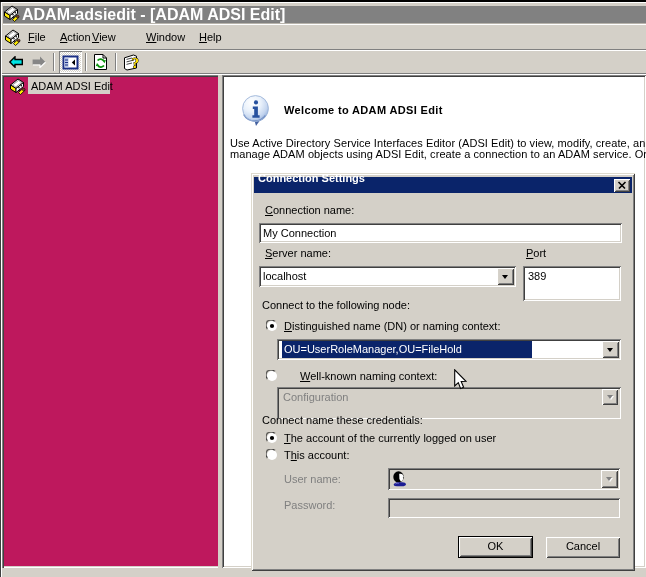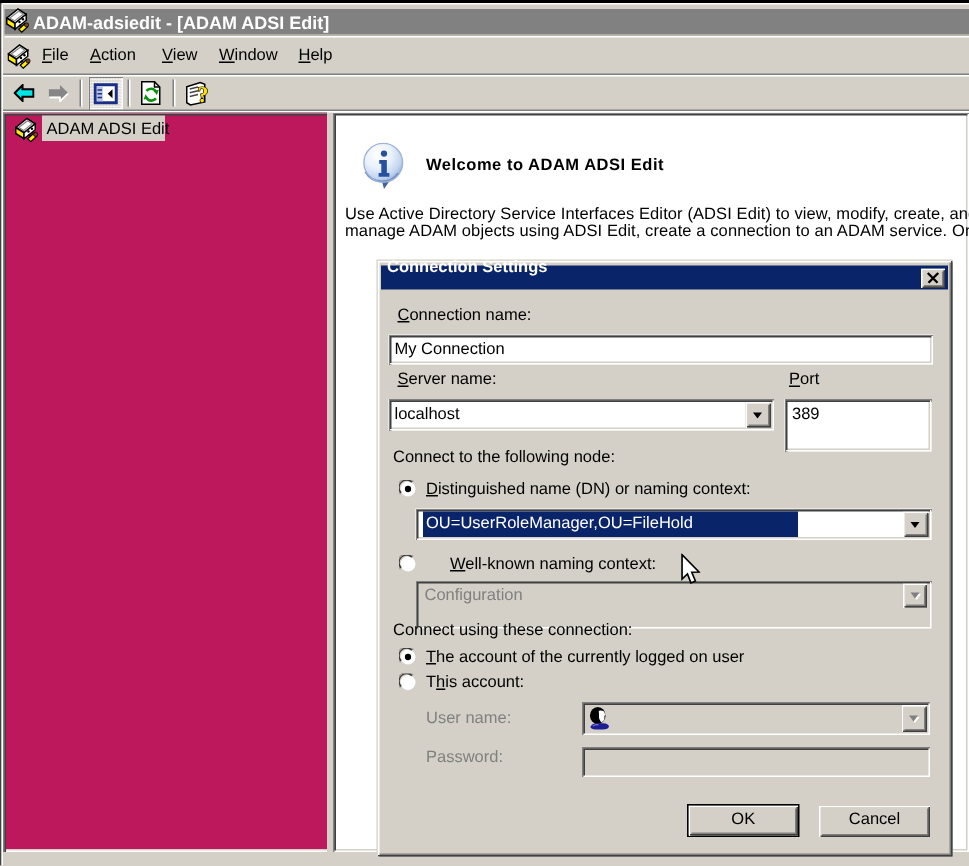--- a/index.html
+++ b/index.html
@@ -31,38 +31,38 @@
  <polygon points="0.5,7 8,1 13.5,4.5 6,10.5" fill="#efefef" stroke="#000" stroke-width="1"></polygon>
  <polygon points="2.5,7 8.5,2.5 11.5,4.5 5.8,8.9" fill="#fff" stroke="#808080" stroke-width="0.7"></polygon>
  <polygon points="0.5,7 6,10.5 6,14.5 0.5,11" fill="#ffec00" stroke="#000" stroke-width="1"></polygon>
  <polygon points="6,10.5 13.5,4.5 13.5,8.5 6,14.5" fill="#fff" stroke="#000" stroke-width="1"></polygon>
  <circle cx="9" cy="9.7" r="0.8" fill="#000"></circle>
  <circle cx="11.3" cy="7.8" r="0.8" fill="#000"></circle>
  <circle cx="9.5" cy="12" r="0.8" fill="#000"></circle>
  <polygon points="8.5,14.5 12.5,10.8 14.5,12.8 10.5,16.5" fill="#ffec00" stroke="#000" stroke-width="0.8"></polygon>
  <circle cx="13.7" cy="11.6" r="1.4" fill="#7b3f22" stroke="#000" stroke-width="0.5"></circle>
 </svg></div>
-<div class="abs" style="left:22px;top:9px;color:#fff;font-weight:bold;font-size:12px;line-height:12px;letter-spacing:0;">ADAM-adsiedit - [ADAM ADSI Edit]</div>
+<div class="abs" style="left:22px;top:9px;color:#fff;font-weight:bold;font-size:16px;line-height:12px;letter-spacing:0;">ADAM-adsiedit - [ADAM ADSI Edit]</div>
 <div class="abs" style="left:3px;top:23px;width:643px;height:1px;background:#b8b4ac;"></div>
 <div class="abs" style="left:3px;top:24px;width:643px;height:1px;background:#fff;"></div>
 
 <div class="abs" style="left:5px;top:29px;width:16px;height:16px;" id="icon-menu"><svg width="16" height="17" viewBox="0 0 16 17">
  <polygon points="0.5,7 8,1 13.5,4.5 6,10.5" fill="#efefef" stroke="#000" stroke-width="1"></polygon>
  <polygon points="2.5,7 8.5,2.5 11.5,4.5 5.8,8.9" fill="#fff" stroke="#808080" stroke-width="0.7"></polygon>
  <polygon points="0.5,7 6,10.5 6,14.5 0.5,11" fill="#ffec00" stroke="#000" stroke-width="1"></polygon>
  <polygon points="6,10.5 13.5,4.5 13.5,8.5 6,14.5" fill="#fff" stroke="#000" stroke-width="1"></polygon>
  <circle cx="9" cy="9.7" r="0.8" fill="#000"></circle>
  <circle cx="11.3" cy="7.8" r="0.8" fill="#000"></circle>
  <circle cx="9.5" cy="12" r="0.8" fill="#000"></circle>
  <polygon points="8.5,14.5 12.5,10.8 14.5,12.8 10.5,16.5" fill="#ffec00" stroke="#000" stroke-width="0.8"></polygon>
  <circle cx="13.7" cy="11.6" r="1.4" fill="#7b3f22" stroke="#000" stroke-width="0.5"></circle>
 </svg></div>
 <div class="lbl" style="left:28px;top:32px;"><u>F</u>ile</div>
 <div class="lbl" style="left:60px;top:32px;"><u>A</u>ction</div>
-<div class="lbl" style="left:108px;top:32px;"><u>V</u>iew</div>
+<div class="lbl" style="left:92px;top:32px;"><u>V</u>iew</div>
 <div class="lbl" style="left:146px;top:32px;"><u>W</u>indow</div>
 <div class="lbl" style="left:199px;top:32px;"><u>H</u>elp</div>
 <div class="abs" style="left:2px;top:49px;width:644px;height:1px;background:#808080;"></div>
 <div class="abs" style="left:2px;top:50px;width:644px;height:1px;background:#fff;"></div>
 
 <div class="abs" style="left:9px;top:56px;" id="tb-back"><svg width="14" height="12" viewBox="0 0 14 12">
  <polygon points="0.8,6 6,0.8 6,3.5 13.3,3.5 13.3,8.5 6,8.5 6,11.2" fill="#00e5e5" stroke="#000" stroke-width="1.4"></polygon>
 </svg></div>
 <div class="abs" style="left:32px;top:56px;" id="tb-fwd"><svg width="14" height="12" viewBox="0 0 14 12">
  <polygon points="13.4,6 8,0.6 8,3.5 0.6,3.5 0.6,8.5 8,8.5 8,11.4" fill="#868686"></polygon>
@@ -181,21 +181,21 @@
  <path d="M1.3 8.7 A4.9 4.9 0 0 1 8.7 1.3" fill="none" stroke="#3a3a3a" stroke-width="1.4"></path>
  <path d="M1 9.6 A5.6 5.6 0 0 1 9.6 1" fill="none" stroke="#a8a49c" stroke-width="0.8"></path>
 
 </svg></div>
   <div class="lbl" style="left:49px;top:198px;"><u>W</u>ell-known naming context:</div>
   <div class="abs sunken" style="left:26px;top:214px;width:344px;height:32px;">
     <div class="lbl gray" style="left:6px;top:5px;">Configuration</div>
     <div class="abs raised dd-btn disabled" style="left:325px;top:2px;width:16px;height:16px;"></div>
   </div>
 
-  <div class="lbl" style="left:11px;top:242px;">Connect using these connection:</div>
+  <div class="lbl" style="left:11px;top:242px;">Connect name these credentials:</div>
   <div class="abs radio on" style="left:15px;top:259px;"><svg width="12" height="12" viewBox="0 0 12 12">
  <circle cx="6" cy="6" r="5" fill="#fff"></circle>
  <path d="M1.3 8.7 A4.9 4.9 0 0 1 8.7 1.3" fill="none" stroke="#3a3a3a" stroke-width="1.4"></path>
  <path d="M1 9.6 A5.6 5.6 0 0 1 9.6 1" fill="none" stroke="#a8a49c" stroke-width="0.8"></path>
  <circle cx="6" cy="6" r="2.1" fill="#000"></circle>
 </svg></div>
   <div class="lbl" style="left:33px;top:260px;"><u>T</u>he account of the currently logged on user</div>
   <div class="abs radio" style="left:15px;top:276px;"><svg width="12" height="12" viewBox="0 0 12 12">
  <circle cx="6" cy="6" r="5" fill="#fff"></circle>
  <path d="M1.3 8.7 A4.9 4.9 0 0 1 8.7 1.3" fill="none" stroke="#3a3a3a" stroke-width="1.4"></path>

